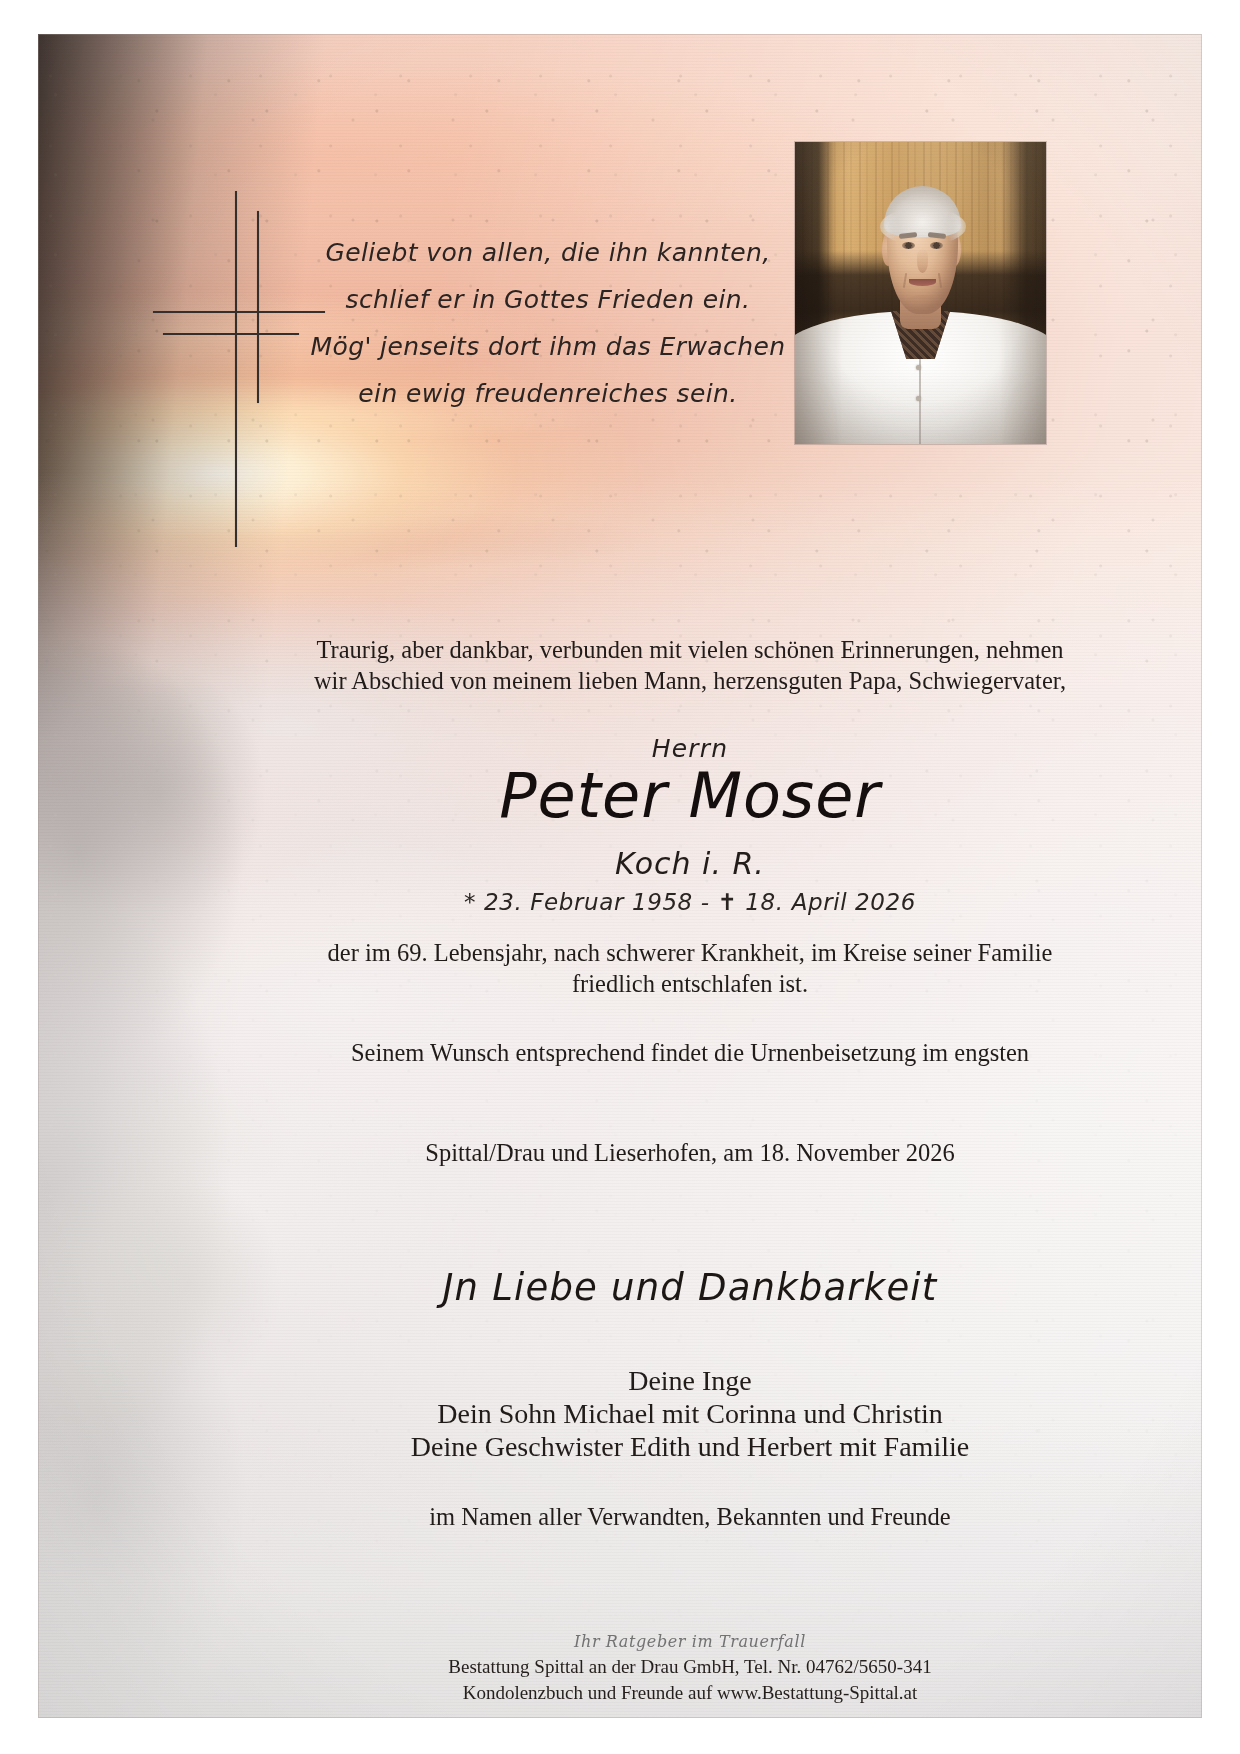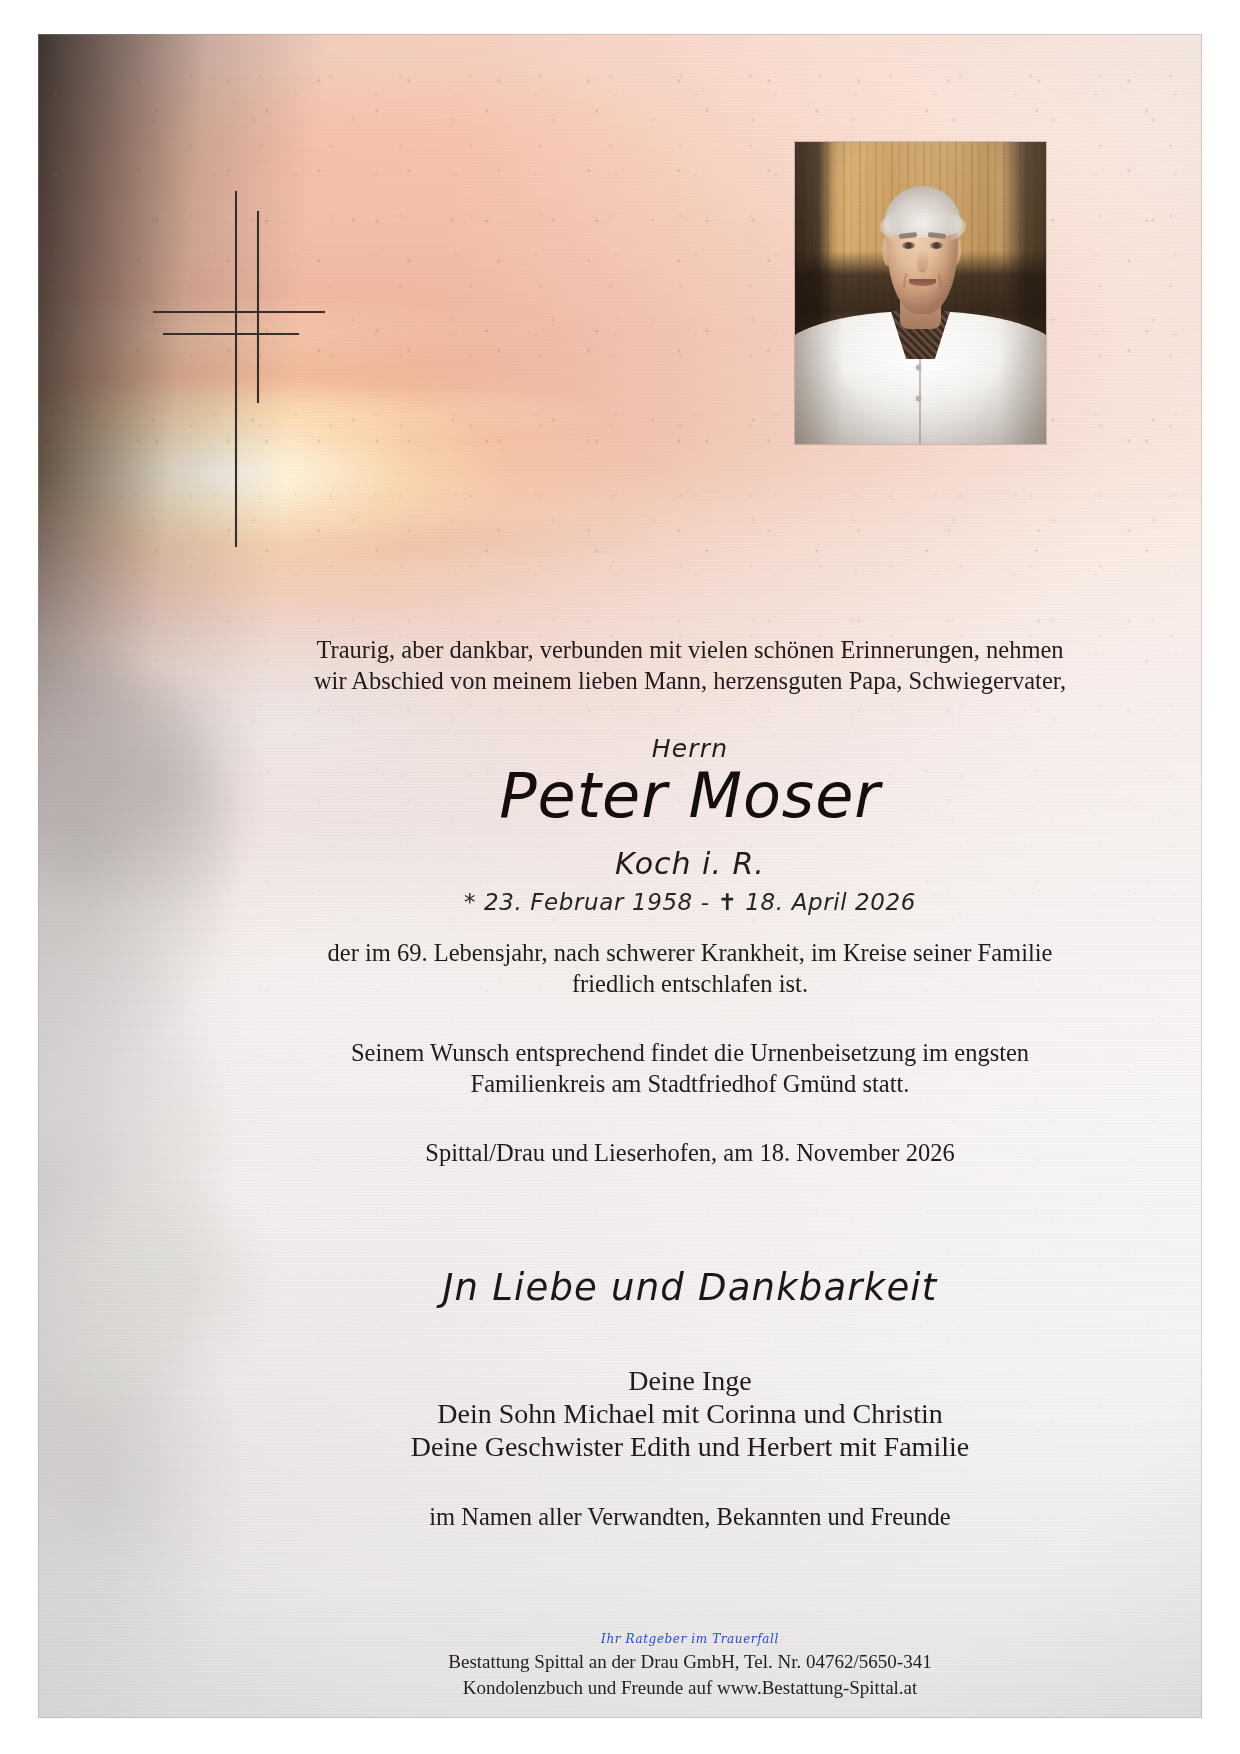--- a/index.html
+++ b/index.html
@@ -339,22 +339,22 @@
     left:272px;top:1467px;width:760px;text-align:center;
     font-family:"Liberation Serif", serif;
     font-size:24.5px;line-height:31px;color:#211c1a;
   }
 
   .footer{
     left:272px;top:1598px;width:760px;text-align:center;color:#2a2522;
   }
   .footer .tagline{
     font-family:"DejaVu Serif", serif;
-    font-style:italic;font-size:12px;letter-spacing:.6px;
-    color:#1d4ed8;margin-bottom:3px;
+    font-style:italic;font-size:16px;letter-spacing:.6px;
+    color:#737373;margin-bottom:3px;
   }
   .footer .fline{
     font-family:"Liberation Serif", serif;
     font-size:19px;line-height:26px;color:#241f1c;
   }
 
   
   .scan-noise{
     position:absolute;inset:0;opacity:.05;
     background-image:
@@ -422,39 +422,44 @@
       <div class="pt-eyeR"></div>
       <div class="pt-nose"></div>
       <div class="pt-smileL"></div>
       <div class="pt-smileR"></div>
       <div class="pt-mouth"></div>
       <div class="pt-chin"></div>
 
       <div class="pt pt-grade"></div>
     </div>
 
+    <div class="txt verse">
+      <div>Geliebt von allen, die ihn kannten,</div>
+      <div>schlief er in Gottes Frieden ein.</div>
+      <div>Mög' jenseits dort ihm das Erwachen</div>
+      <div>ein ewig freudenreiches sein.</div>
+    </div>
 
     <div class="txt body-block">
       <div>Traurig, aber dankbar, verbunden mit vielen schönen Erinnerungen, nehmen</div>
       <div>wir Abschied von meinem lieben Mann, herzensguten Papa, Schwiegervater,</div>
     </div>
 
     <div class="txt herrn">Herrn</div>
     <div class="txt fullname">Peter Moser</div>
     <div class="txt occupation">Koch i. R.</div>
     <div class="txt dates">* 23. Februar 1958 - ✝ 18. April 2026</div>
 
     <div class="txt para p-illness">
       <div>der im 69. Lebensjahr, nach schwerer Krankheit, im Kreise seiner Familie</div>
       <div>friedlich entschlafen ist.</div>
     </div>
 
     <div class="txt para p-burial">
       <div>Seinem Wunsch entsprechend findet die Urnenbeisetzung im engsten</div>
-      <div>Familienkreis am Stadtfriedhof Gmünd statt.</div>
     </div>
 
     <div class="txt para p-place">Spittal/Drau und Lieserhofen, am 18. November 2026</div>
 
     <div class="txt closing">Jn Liebe und Dankbarkeit</div>
 
     <div class="txt survivors">
       <div>Deine Inge</div>
       <div>Dein Sohn Michael mit Corinna und Christin</div>
       <div>Deine Geschwister Edith und Herbert mit Familie</div>

